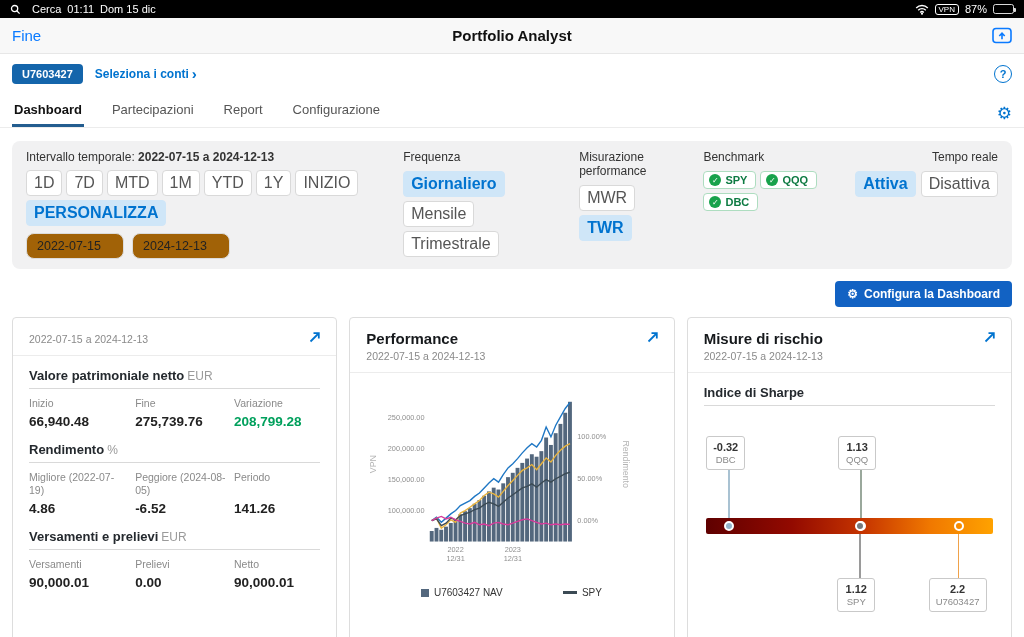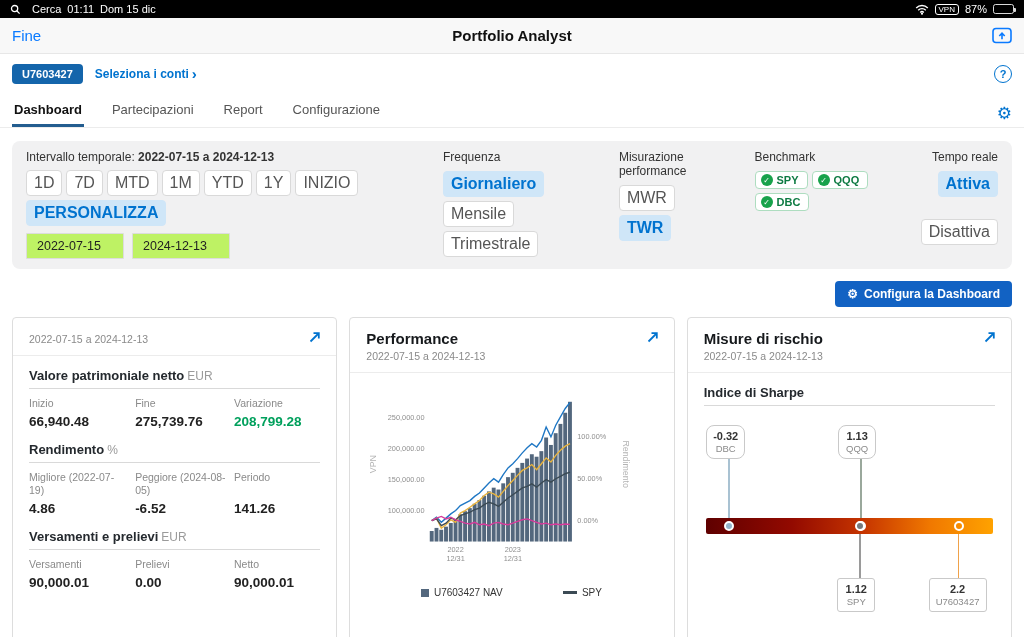--- a/index.html
+++ b/index.html
@@ -50,25 +50,25 @@
   .filter-panel { margin:13px 12px 0; background:#f1f1f2; border-radius:8px;
     padding:9px 14px 10px; display:flex; gap:24px; }
   .fp-label { font-size:12px; color:#333; margin-bottom:7px; }
   .interval-line { font-size:12px; color:#333; margin-bottom:6px; }
   .interval-line b { font-weight:bold; }
   .btn-row { display:flex; gap:4px; flex-wrap:wrap; }
   .fbtn { background:#fff; border:1px solid #d9d9d9; border-radius:4px; font-size:16px;
     color:#555; padding:3px 7px; font-family:inherit; white-space:nowrap; }
   .fbtn.active { background:#cfe6f8; border-color:#cfe6f8; color:#0073cf; font-weight:bold; }
   .date-row { display:flex; gap:8px; margin-top:7px; }
-  .date-input { background:#bef264; border:1px solid #dcdcdc; border-radius:1px;
+  .date-input { background:#a16207; border:1px solid #dcdcdc; border-radius:8px;
     padding:5px 10px; font-size:12.5px; color:#222; width:98px; }
   #freq-buttons { width:152px; }
   .fp-col-realtime { margin-left:auto; display:flex; flex-direction:column; align-items:flex-end; }
-  #realtime-buttons { display:flex; flex-direction:column; align-items:flex-end; gap:22px; }
+  #realtime-buttons { display:flex; flex-direction:row; align-items:flex-end; gap:5px; }
   .bench-pill { background:#fff; border:1px solid #aeddc0; border-radius:4px;
     padding:2px 8px 2px 5px; display:flex; align-items:center; gap:4px; }
   .bench-check { width:12px; height:12px; border-radius:50%; background:#17a24b; color:#fff;
     font-size:8px; display:flex; align-items:center; justify-content:center; }
   .bench-label { color:#0d7a42; font-weight:bold; font-size:11px; }
 
   
   .configure-row { display:flex; justify-content:flex-end; padding:12px 12px 0; }
   .configure-btn { background:#1262c3; color:#fff; font-size:12px; font-weight:bold;
     border:none; border-radius:4px; padding:6px 12px; display:flex; align-items:center;
@@ -107,21 +107,21 @@
   #gauge { position:relative; height:232px; margin-top:8px; }
   .gauge-bar { position:absolute; left:2px; right:2px; top:104px; height:16px; border-radius:2px; }
   .gauge-dot { position:absolute; top:107px; width:10px; height:10px; border-radius:50%;
     border:2px solid #fff; z-index:3; }
   .gauge-dot.hollow { background:transparent !important; }
   .gauge-line { position:absolute; width:1.5px; z-index:1; }
   .gauge-line.above { top:44px; height:60px; }
   .gauge-line.below { top:120px; height:44px; }
   .gauge-box { position:absolute; background:#fff; border:1px solid #c9c9c9; border-radius:3px;
     text-align:center; padding:4px 6px; min-width:38px; z-index:2; }
-  .gauge-box.above { top:11px;border-radius:8px; }
+  .gauge-box.above { top:22px; }
   .gauge-box.below { top:164px; }
   .gauge-box.wide { min-width:58px; }
   .gauge-box .val { font-size:11px; font-weight:bold; color:#333; display:block; }
   .gauge-box .nm { font-size:9.5px; color:#8a8a8a; display:block; margin-top:1px; }
 </style>
 </head>
 <body>
 
 <div class="page">
 

